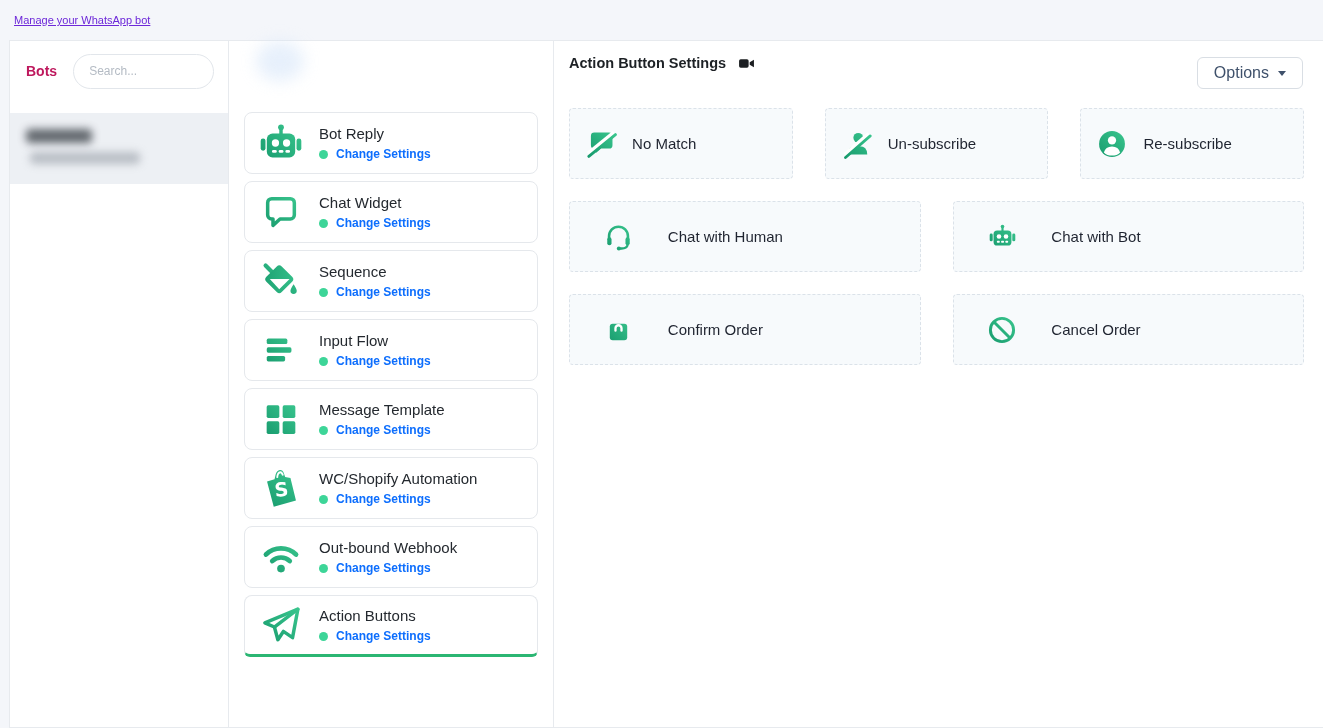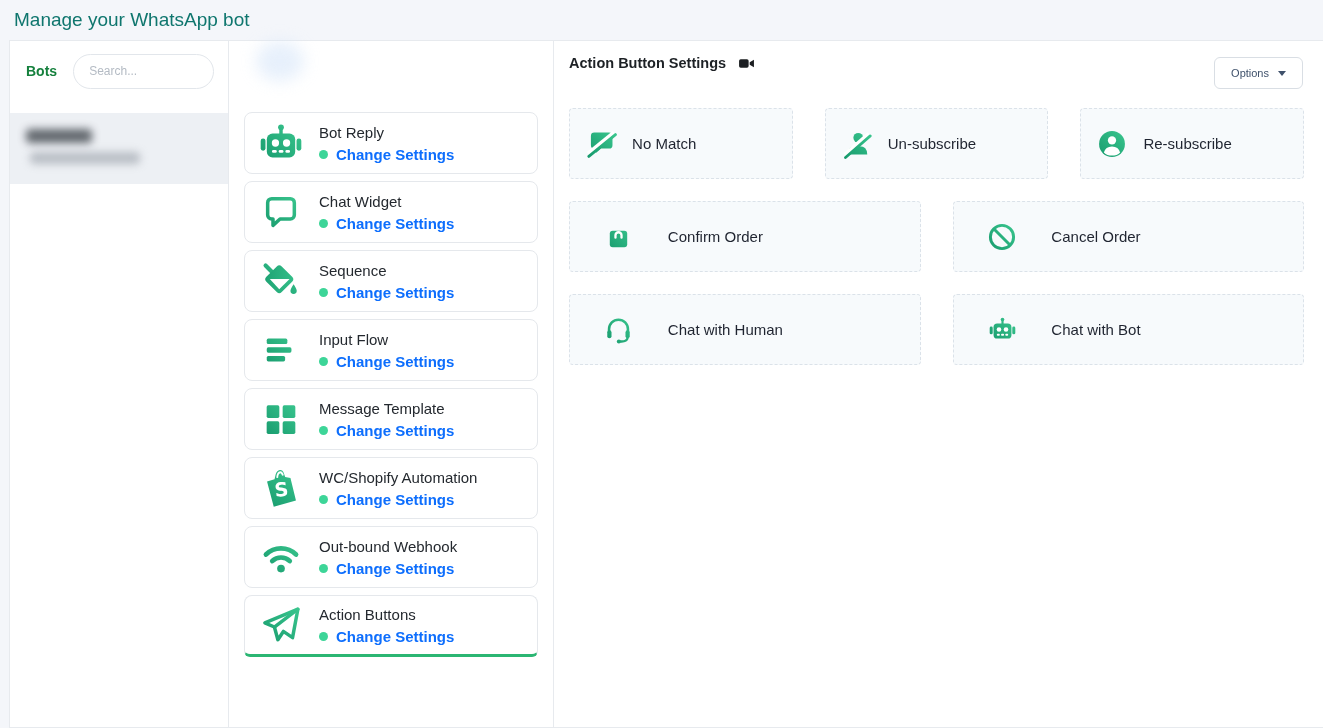--- a/index.html
+++ b/index.html
@@ -5,33 +5,33 @@
   * { box-sizing: border-box; }
   html,body { margin:0; padding:0; }
   body {
     width:1323px; height:728px; position:relative; overflow:hidden;
     background:#f4f6fa;
     font-family:"Liberation Sans","DejaVu Sans",sans-serif;
     color:#212529;
   }
   
   .topbar { height:40px; display:flex; align-items:center; padding-left:14px; }
-  .topbar-title { font-size:19px; color:#0f766e; }
+  .topbar-title { font-size:11px; color:#6d28d9;text-decoration:underline; }
 
   
   .shell {
     position:absolute; top:40px; left:9px; right:0; bottom:0;
     background:#fff; border:1px solid #e7eaee; border-right:none;
     display:flex;
   }
 
   
   .sidebar { width:219px; border-right:1px solid #e7eaee; flex:none; }
   .sidebar-head { height:60px; display:flex; align-items:center; gap:16px; padding:0 14px 0 16px; }
-  .bots-label { font-size:14px; font-weight:700; color:#15803d; }
+  .bots-label { font-size:14px; font-weight:700; color:#be185d; }
   .search-input {
     flex:1; min-width:0; height:35px; border:1px solid #e2e6eb; border-radius:18px;
     padding:0 15px; font-size:12px; color:#495057; outline:none; background:#fff;
     font-family:inherit;
   }
   .search-input::placeholder { color:#b4bbc4; }
   .bot-item { margin-top:12px; height:71px; background:#edf0f4; position:relative; cursor:pointer; }
   .blur-name  { position:absolute; left:16px; top:16px; width:66px; height:14px; background:#3f454c; border-radius:4px; filter:blur(4px); opacity:.8; }
   .blur-number{ position:absolute; left:20px; top:39px; width:110px; height:12px; background:#a7adb5; border-radius:4px; filter:blur(4px); opacity:.75; }
 
@@ -41,31 +41,31 @@
   .featlist { margin-top:71px; }
   .feat-card {
     height:62px; border:1px solid #e5e8ec; border-radius:8px; background:#fff;
     margin-bottom:7px; display:flex; align-items:center; padding:0 10px; gap:12px;
   }
   .feat-card.active { border-bottom:3px solid #2bb673; border-bottom-left-radius:6px; border-bottom-right-radius:6px; }
   .feat-icon { width:52px; flex:none; display:flex; align-items:center; justify-content:center; }
   .feat-title { font-size:15px; font-weight:500; color:#24292f; margin-bottom:5px; }
   .feat-sub { display:flex; align-items:center; gap:8px; }
   .dot { width:9px; height:9px; border-radius:50%; background:#3dd598; flex:none; }
-  .change-link { font-size:15px; font-weight:700; color:#0d6efd; text-decoration:none; cursor:pointer; }
+  .change-link { font-size:12px; font-weight:700; color:#0d6efd; text-decoration:none; cursor:pointer; }
 
   
   .panel { flex:1; min-width:0; padding:14px 19px 0 15px; position:relative; }
   .panel-head { display:flex; gap:12px; height:22px; margin-bottom:31px; }
   .panel-title { font-size:14.5px; font-weight:600; color:#1d2125; }
   .options-btn {
     position:absolute; top:16px; right:20px; height:32px; padding:4px 16px;
     background:#fff; border:1px solid #d9dee4; border-radius:6px;
     display:flex; align-items:center; gap:9px; cursor:pointer;
-    font-size:11px; color:#3f516b; font-family:inherit;text-align:right;
+    font-size:16px; color:#3f516b; font-family:inherit;text-align:right;
   }
   .caret { width:0; height:0; border-left:4.5px solid transparent; border-right:4.5px solid transparent; border-top:5px solid #3f516b; }
 
   .action-grid { display:grid; gap:32px; margin-bottom:22px; }
   .cols3 { grid-template-columns:repeat(3,1fr); }
   .cols2 { grid-template-columns:repeat(2,1fr); }
   .action-card {
     height:71px; background:#f7fafc; border:1px dashed #dbe2e9; border-radius:4px;
     display:flex; align-items:center; cursor:pointer;
   }
@@ -302,41 +302,20 @@
             <path d="M5.9 18.3 Q8.3 20.7 12 20.7 Q15.7 20.7 18.1 18.3 Q16.9 13.8 12 13.8 Q7.1 13.8 5.9 18.3 Z" fill="#fff"></path>
           </svg>
         </div>
         <div class="action-label">Re-subscribe</div>
       </div>
     </div>
 
     <div class="action-grid cols2">
       <div class="action-card">
         <div class="action-icon">
-          <svg width="29" height="29" viewBox="0 0 24 24">
-            <rect x="4.8" y="7.2" width="14.4" height="13.6" rx="2.4" fill="url(#gg)"></rect>
-            <path d="M9.5 13 V11 A2.5 2.5 0 0 1 14.5 11 V13" stroke="#fff" stroke-width="1.9" fill="none" stroke-linecap="round"></path>
-          </svg>
-        </div>
-        <div class="action-label">Confirm Order</div>
-      </div>
-      <div class="action-card">
-        <div class="action-icon">
-          <svg width="32" height="32" viewBox="0 0 24 24" fill="none">
-            <circle cx="12" cy="12" r="8.7" stroke="url(#gg)" stroke-width="2.2"></circle>
-            <line x1="6" y1="6" x2="18" y2="18" stroke="url(#gg)" stroke-width="2.2"></line>
-          </svg>
-        </div>
-        <div class="action-label">Cancel Order</div>
-      </div>
-    </div>
-
-    <div class="action-grid cols2">
-      <div class="action-card">
-        <div class="action-icon">
           <svg width="31" height="31" viewBox="0 0 24 24">
             <path d="M4.7 14.3 V11.7 A7.3 7.3 0 0 1 19.3 11.7 V14.3" stroke="url(#gg)" stroke-width="2" fill="none" stroke-linecap="round"></path>
             <rect x="3.3" y="12.6" width="3.3" height="6.2" rx="1.65" fill="url(#gg)"></rect>
             <rect x="17.4" y="12.6" width="3.3" height="6.2" rx="1.65" fill="url(#gg)"></rect>
             <path d="M19 18.8 Q18.4 21.3 14.4 21.3 H13.6" stroke="url(#gg)" stroke-width="1.8" fill="none" stroke-linecap="round"></path>
             <circle cx="12.3" cy="21.3" r="1.6" fill="url(#gg)"></circle>
           </svg>
         </div>
         <div class="action-label">Chat with Human</div>
       </div>
@@ -352,14 +331,35 @@
             <circle cx="14.9" cy="12" r="1.9" fill="#fff"></circle>
             <rect x="7.3" y="15.6" width="2.5" height="1.5" rx="0.7" fill="#fff"></rect>
             <rect x="10.8" y="15.6" width="2.5" height="1.5" rx="0.7" fill="#fff"></rect>
             <rect x="14.3" y="15.6" width="2.4" height="1.5" rx="0.7" fill="#fff"></rect>
           </svg>
         </div>
         <div class="action-label">Chat with Bot</div>
       </div>
     </div>
 
+    <div class="action-grid cols2">
+      <div class="action-card">
+        <div class="action-icon">
+          <svg width="29" height="29" viewBox="0 0 24 24">
+            <rect x="4.8" y="7.2" width="14.4" height="13.6" rx="2.4" fill="url(#gg)"></rect>
+            <path d="M9.5 13 V11 A2.5 2.5 0 0 1 14.5 11 V13" stroke="#fff" stroke-width="1.9" fill="none" stroke-linecap="round"></path>
+          </svg>
+        </div>
+        <div class="action-label">Confirm Order</div>
+      </div>
+      <div class="action-card">
+        <div class="action-icon">
+          <svg width="32" height="32" viewBox="0 0 24 24" fill="none">
+            <circle cx="12" cy="12" r="8.7" stroke="url(#gg)" stroke-width="2.2"></circle>
+            <line x1="6" y1="6" x2="18" y2="18" stroke="url(#gg)" stroke-width="2.2"></line>
+          </svg>
+        </div>
+        <div class="action-label">Cancel Order</div>
+      </div>
+    </div>
+
   </div>
 </div>
 
 </body></html>

